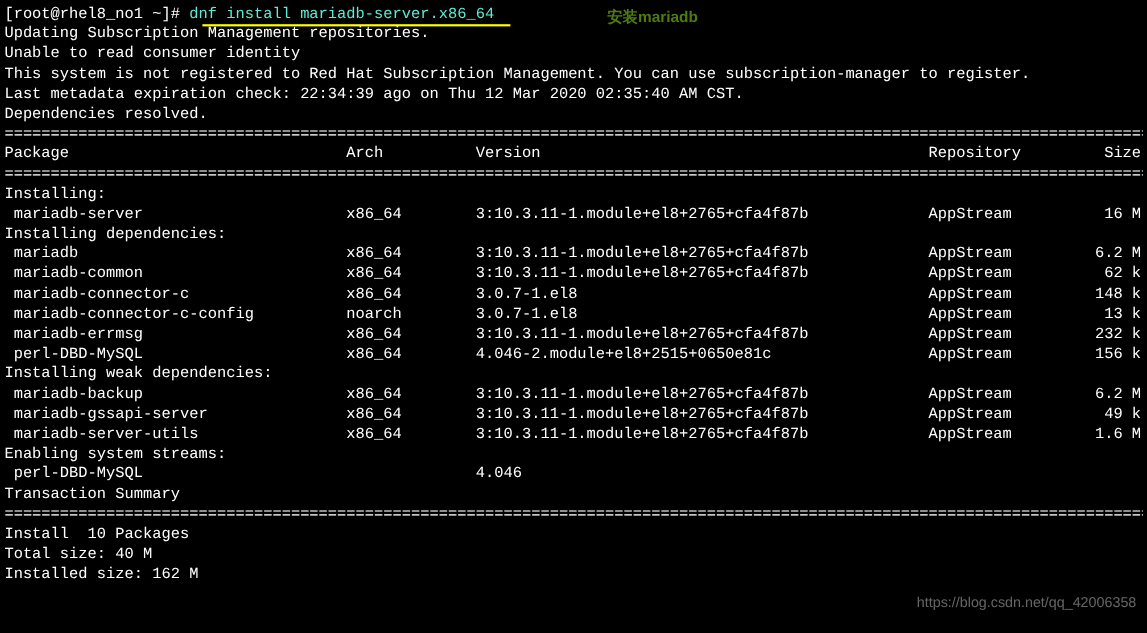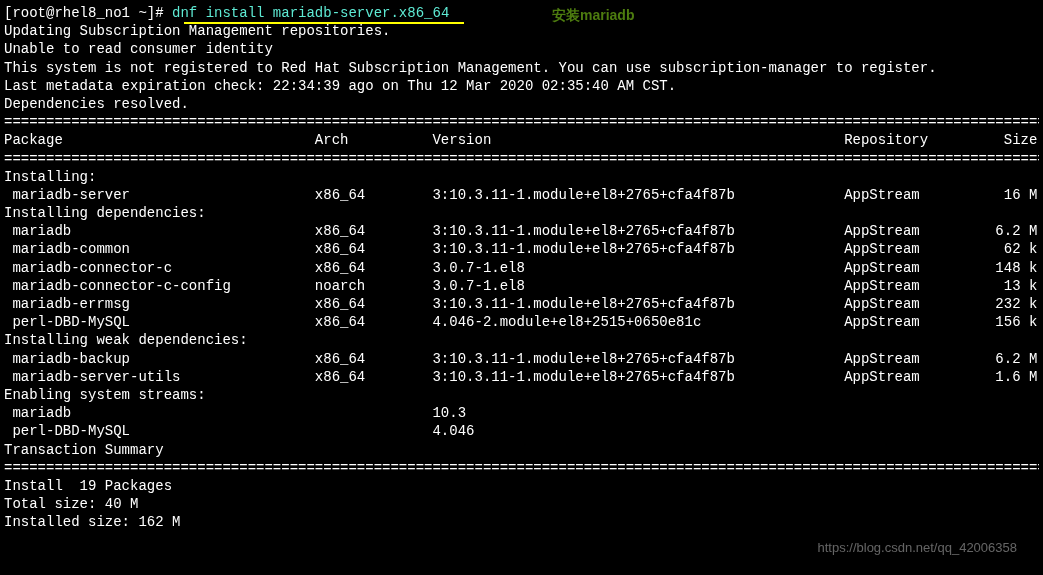--- a/index.html
+++ b/index.html
@@ -49,21 +49,21 @@
       overflow: hidden;
     }
     .header-row {
       white-space: pre;
     }
     .pkg-row {
       white-space: pre;
     }
     .watermark {
       position: absolute;
-      right: 26px;
+      right: 10px;
       bottom: 18px;
       color: rgba(200,200,200,0.5);
       font-family: Arial, sans-serif;
       font-size: 13px;
     }
   </style>
 </head>
 <body>
 
 <div class="prompt-line">
@@ -93,30 +93,30 @@
     <div class="pkg-row"> mariadb-common                      x86_64        3:10.3.11-1.module+el8+2765+cfa4f87b             AppStream          62 k</div>
     <div class="pkg-row"> mariadb-connector-c                 x86_64        3.0.7-1.el8                                      AppStream         148 k</div>
     <div class="pkg-row"> mariadb-connector-c-config          noarch        3.0.7-1.el8                                      AppStream          13 k</div>
     <div class="pkg-row"> mariadb-errmsg                      x86_64        3:10.3.11-1.module+el8+2765+cfa4f87b             AppStream         232 k</div>
     <div class="pkg-row"> perl-DBD-MySQL                      x86_64        4.046-2.module+el8+2515+0650e81c                 AppStream         156 k</div>
   </div>
 
 <div class="line">Installing weak dependencies:</div>
 <div id="weak-list">
     <div class="pkg-row"> mariadb-backup                      x86_64        3:10.3.11-1.module+el8+2765+cfa4f87b             AppStream         6.2 M</div>
+    <div class="pkg-row"> mariadb-gssapi-server               x86_64        3:10.3.11-1.module+el8+2765+cfa4f87b             AppStream          49 k</div>
     <div class="pkg-row"> mariadb-server-utils                x86_64        3:10.3.11-1.module+el8+2765+cfa4f87b             AppStream         1.6 M</div>
   </div>
 
 <div class="line">Enabling system streams:</div>
 <div id="streams-list">
-    <div class="pkg-row"> mariadb                                           10.3</div>
     <div class="pkg-row"> perl-DBD-MySQL                                    4.046</div>
   </div>
 
 <div class="line"></div>
 <div class="line">Transaction Summary</div>
 <div class="rule">================================================================================================================================</div>
-<div class="line">Install  19 Packages</div>
+<div class="line">Install  10 Packages</div>
 <div class="line"></div>
 <div class="line">Total size: 40 M</div>
 <div class="line">Installed size: 162 M</div>
 
 <div class="watermark">https://blog.csdn.net/qq_42006358</div>
 
 </body></html>

